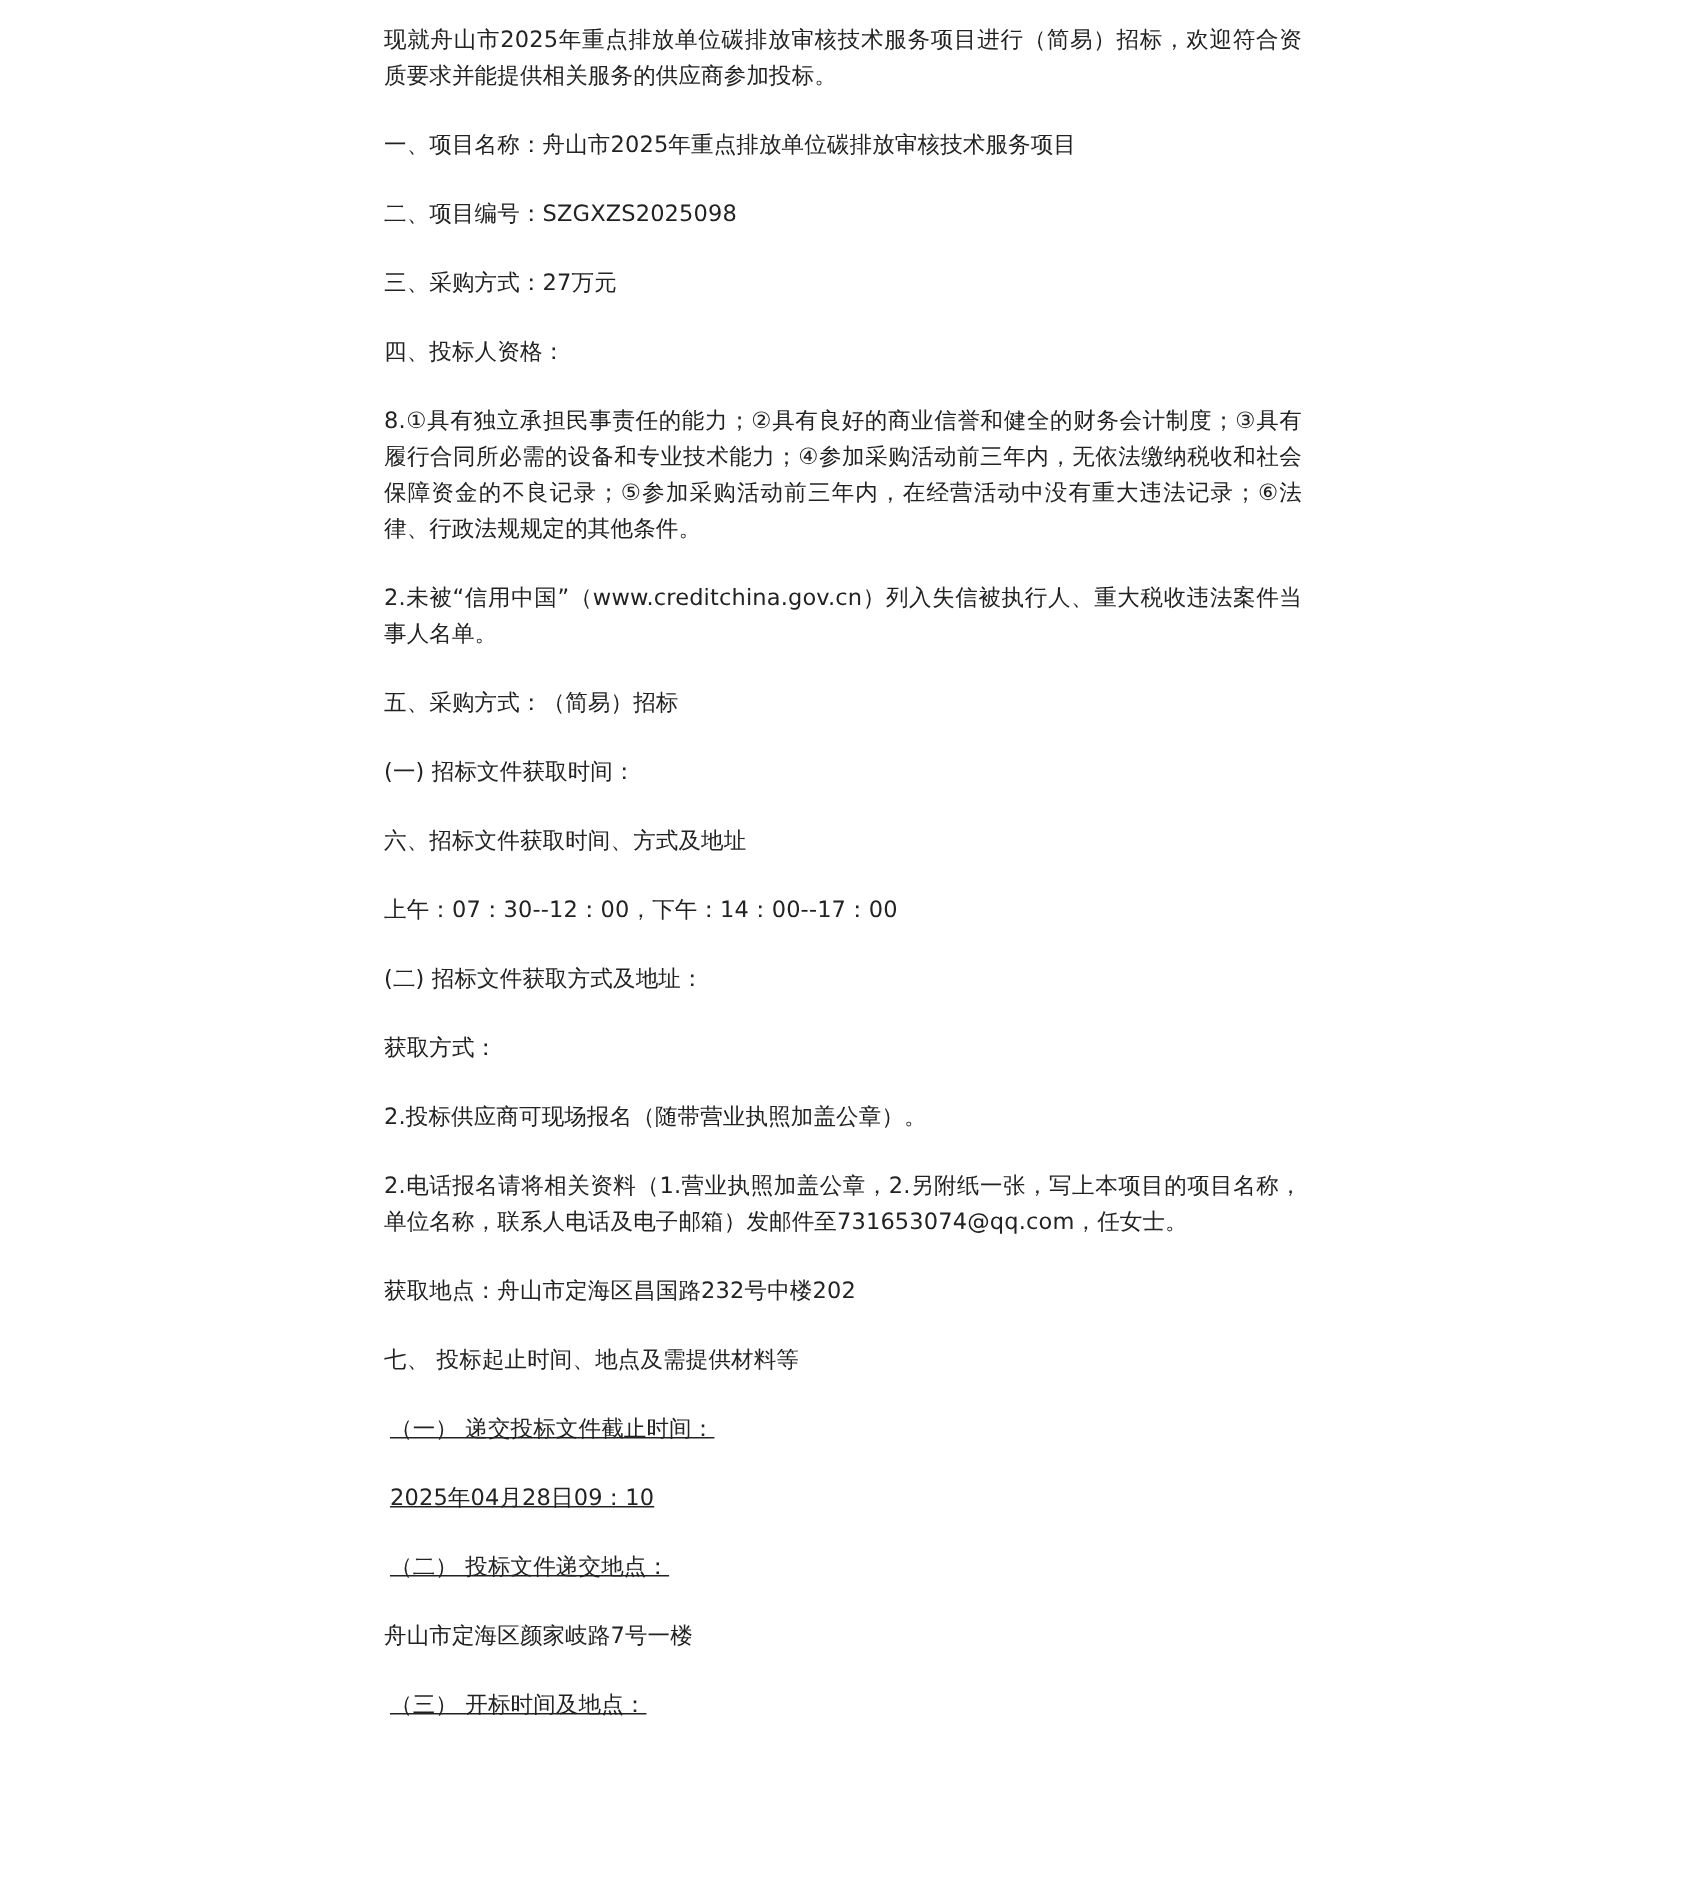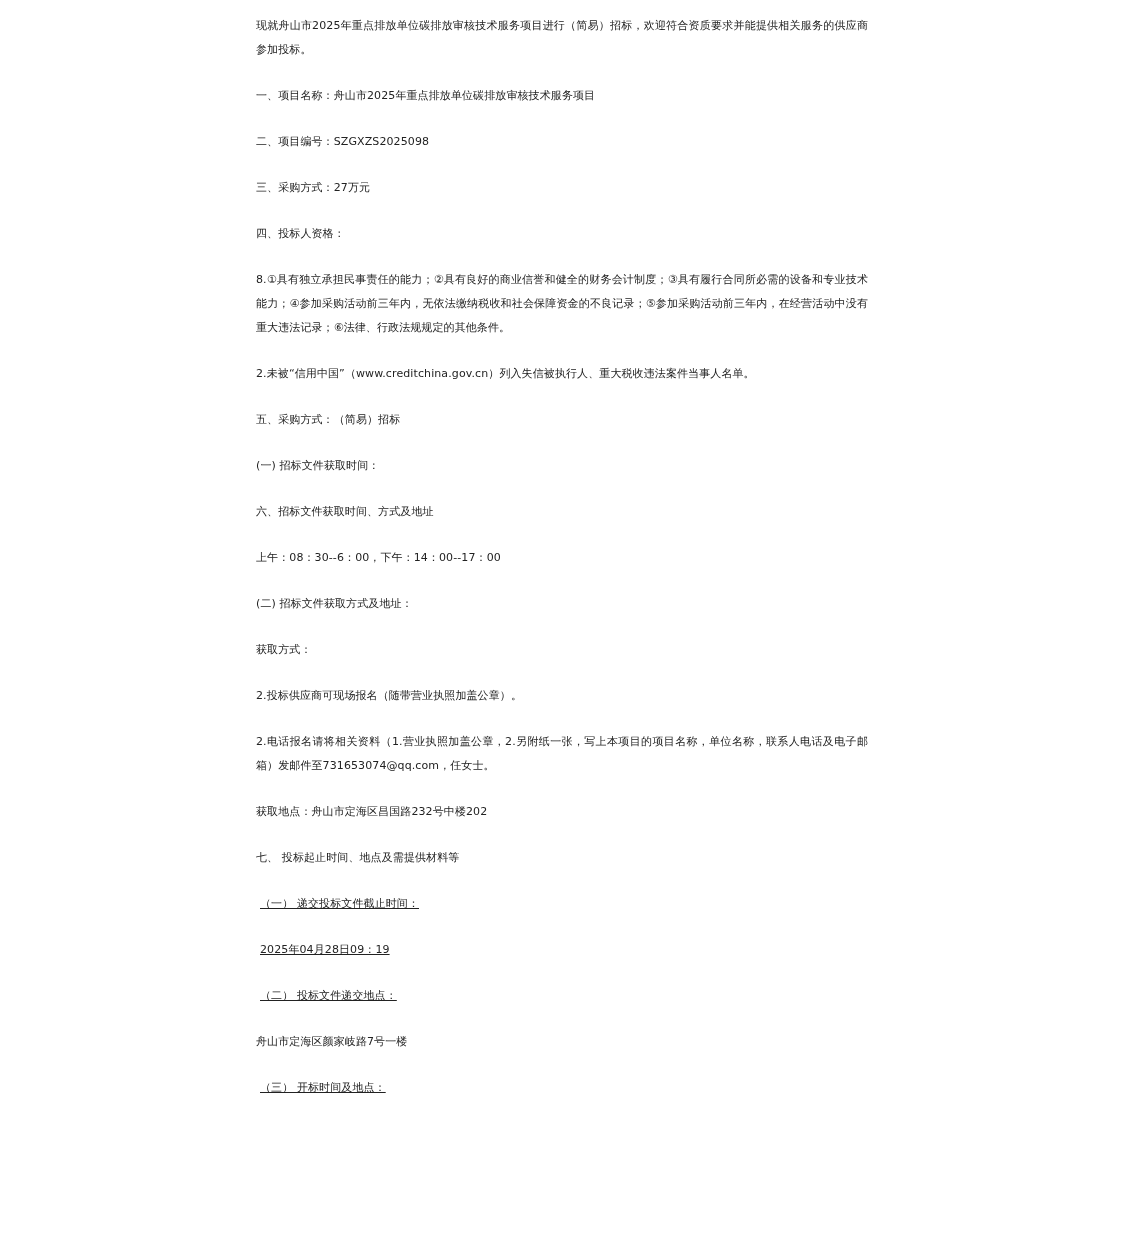--- a/index.html
+++ b/index.html
@@ -12,21 +12,21 @@
       height: 1260px;
       overflow: hidden;
       position: relative;
     }
     .doc {
       position: absolute;
       left: 256px;
       top: 14px;
       width: 612px;
       font-family: "DejaVu Sans", "Liberation Sans", sans-serif;
-      font-size: 11px;
+      font-size: 15px;
       line-height: 24px;
       color: #222222;
       letter-spacing: 0.1px;
     }
     .doc p {
       margin: 0 0 22px 0;
       text-align: justify;
       word-break: break-all;
     }
     .indent1 { padding-left: 4px; text-decoration: underline; }
@@ -38,25 +38,25 @@
   <p>现就舟山市2025年重点排放单位碳排放审核技术服务项目进行（简易）招标，欢迎符合资质要求并能提供相关服务的供应商参加投标。</p>
   <p>一、项目名称：舟山市2025年重点排放单位碳排放审核技术服务项目</p>
   <p>二、项目编号：SZGXZS2025098</p>
   <p>三、采购方式：27万元</p>
   <p>四、投标人资格：</p>
   <p>8.①具有独立承担民事责任的能力；②具有良好的商业信誉和健全的财务会计制度；③具有履行合同所必需的设备和专业技术能力；④参加采购活动前三年内，无依法缴纳税收和社会保障资金的不良记录；⑤参加采购活动前三年内，在经营活动中没有重大违法记录；⑥法律、行政法规规定的其他条件。</p>
   <p>2.未被“信用中国”（www.creditchina.gov.cn）列入失信被执行人、重大税收违法案件当事人名单。</p>
   <p>五、采购方式：（简易）招标</p>
   <p>(一) 招标文件获取时间：</p>
   <p>六、招标文件获取时间、方式及地址</p>
-  <p>上午：08：30--6：00，下午：14：00--17：00</p>
+  <p>上午：07：30--12：00，下午：14：00--17：00</p>
   <p>(二) 招标文件获取方式及地址：</p>
   <p>获取方式：</p>
   <p>2.投标供应商可现场报名（随带营业执照加盖公章）。</p>
   <p>2.电话报名请将相关资料（1.营业执照加盖公章，2.另附纸一张，写上本项目的项目名称，单位名称，联系人电话及电子邮箱）发邮件至731653074@qq.com，任女士。</p>
   <p>获取地点：舟山市定海区昌国路232号中楼202</p>
   <p>七、 投标起止时间、地点及需提供材料等</p>
   <p class="indent1">（一） 递交投标文件截止时间：</p>
-  <p class="indent1">2025年04月28日09：19</p>
+  <p class="indent1">2025年04月28日09：10</p>
   <p class="indent1">（二） 投标文件递交地点：</p>
   <p>舟山市定海区颜家岐路7号一楼</p>
   <p class="indent1">（三） 开标时间及地点：</p>
 </div>
 
 </body></html>

